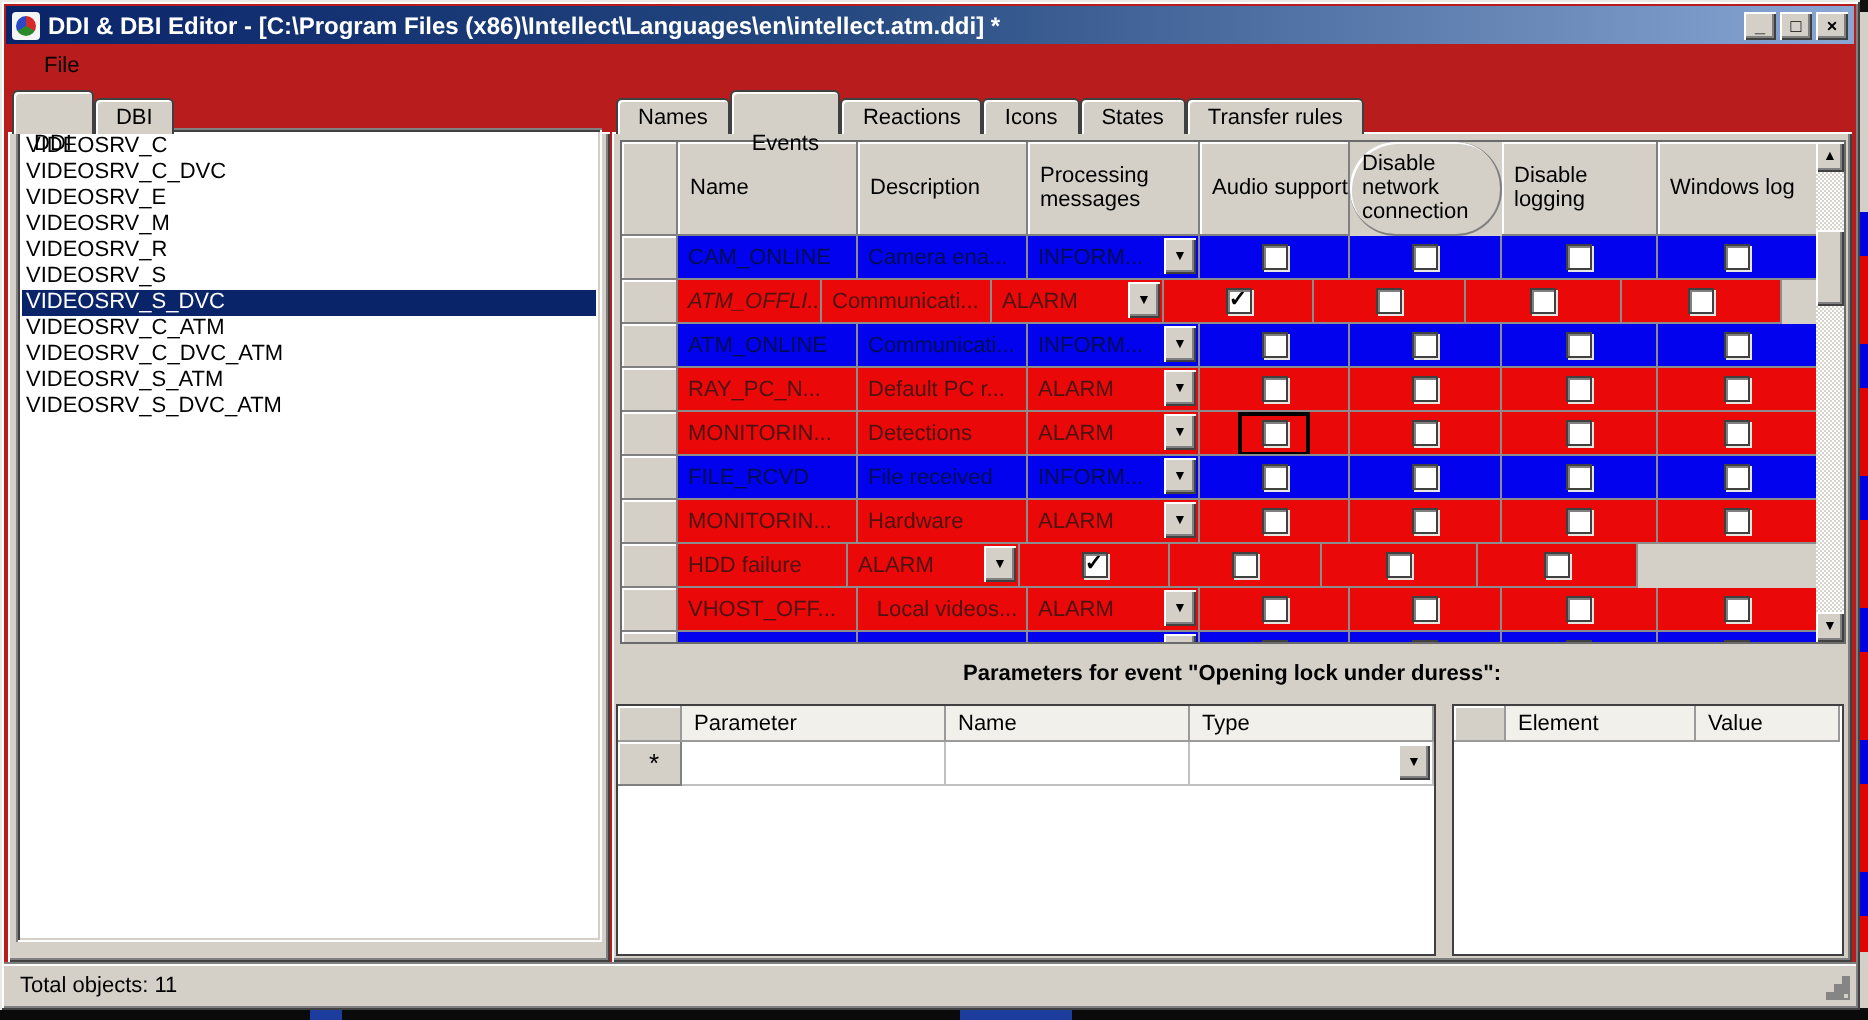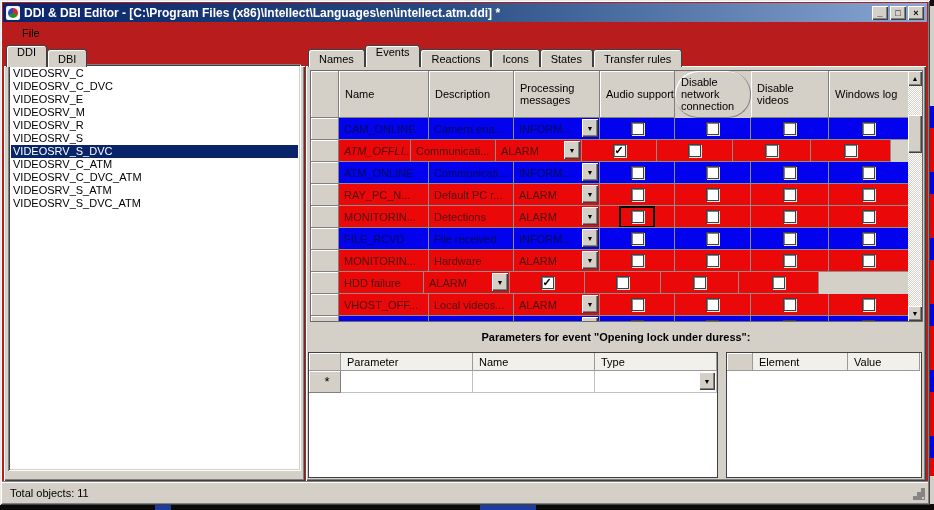--- a/index.html
+++ b/index.html
@@ -32,21 +32,21 @@
      font-size:9px; font-weight:bold; line-height:10px; }
   .win-btn.min { align-items:flex-end; padding-bottom:2px; }
 
   .menubar { position:absolute; left:3px; top:24px; width:920px; height:18px; display:flex; align-items:center; padding-left:14px; }
   .menu-item { padding:1px 5px; }
 
   
   .tab { position:relative; display:inline-block; padding:3px 10px 0 10px; height:18px; margin-top:3px;
      background:#d4d0c8; border:1px solid #404040; border-bottom:none; border-radius:3px 3px 0 0;
      box-shadow: inset 1px 1px 0 #fff; vertical-align:bottom; }
-  .tab.active { height:22px; margin-top:0; padding-top:0; z-index:5; }
+  .tab.active { height:22px; margin-top:0; padding-top:20px; z-index:5; }
   .tabs { position:absolute; top:45px; height:22px; z-index:5; white-space:nowrap; }
   .tabs-left { left:6px; }
   .tabs-right { left:308px; }
 
   .tabpage { position:absolute; background:#d4d0c8;
      box-shadow: inset 1px 1px 0 #fff, inset -1px -1px 0 #404040, inset -2px -2px 0 #808080; }
   .page-left  { left:4px; top:66px; width:301px; height:415px; }
   .page-right { left:306px; top:66px; width:620px; height:415px; }
 
   
@@ -161,21 +161,21 @@
 
     <div class="events-table">
       <div class="grid" id="grid">
           <div class="grow">
             <div class="hcell" style="width: 28px;"></div>
             <div class="hcell" style="width: 90px;">Name</div>
             <div class="hcell" style="width: 85px;">Description</div>
             <div class="hcell" style="width: 86px;">Processing messages</div>
             <div class="hcell" style="width: 75px;">Audio support</div>
             <div class="hcell" style="width: 76px; border-radius: 23px;">Disable network connection</div>
-            <div class="hcell" style="width: 78px;">Disable videos</div>
+            <div class="hcell" style="width: 78px;">Disable logging</div>
             <div class="hcell" style="width: 80px;">Windows log</div>
           </div>
           <div class="grow row blue">
             <div class="rowhdr" style="width: 28px; height: 22px;"></div>
             <div class="dcell" style="width: 90px;">
               <div class="cell-text">CAM_ONLINE</div>
             </div>
             <div class="dcell" style="width: 85px;">
               <div class="cell-text">Camera ena...</div>
             </div>
@@ -368,21 +368,21 @@
             </div>
             <div class="dcell cb-cell" style="width: 80px;">
               <div class="checkbox"></div>
             </div>
           </div>
           <div class="grow row red">
             <div class="rowhdr" style="width: 28px; height: 22px;"></div>
             <div class="dcell" style="width: 90px;">
               <div class="cell-text">VHOST_OFF...</div>
             </div>
-            <div class="dcell" style="width: 85px;">
+            <div class="dcell" style="width: 85px; justify-content: center;">
               <div class="cell-text">Local videos...</div>
             </div>
             <div class="dcell" style="width: 86px;">
               <div class="cell-text">ALARM</div>
               <div class="drop-btn">▼</div>
             </div>
             <div class="dcell cb-cell" style="width: 75px;">
               <div class="checkbox"></div>
             </div>
             <div class="dcell cb-cell" style="width: 76px;">

